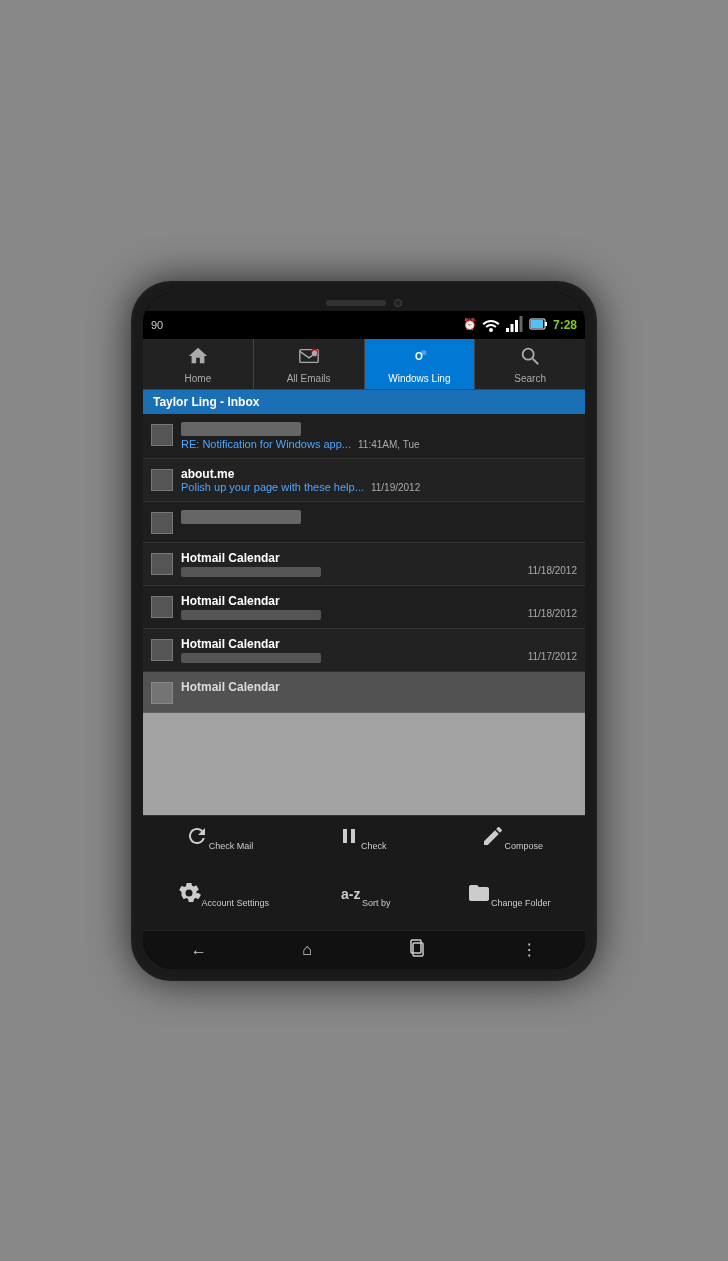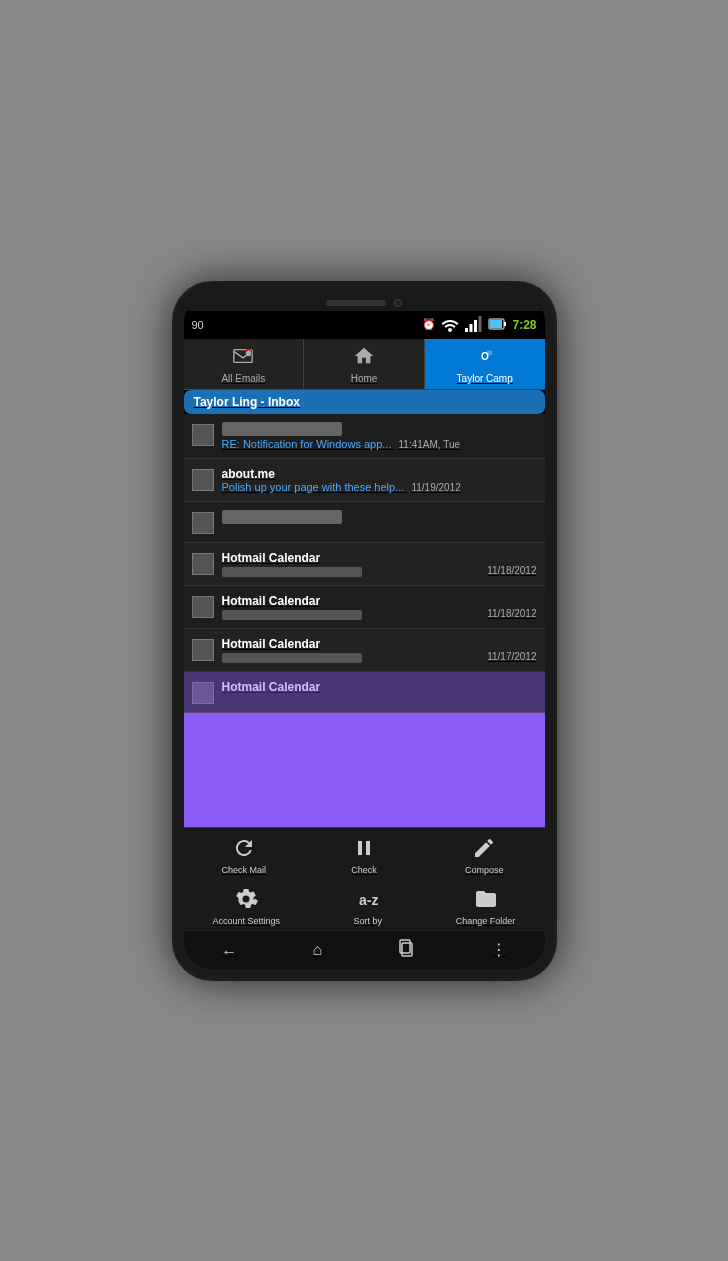--- a/index.html
+++ b/index.html
@@ -5,28 +5,27 @@
     * { box-sizing: border-box; margin: 0; padding: 0; }
     body {
       background: #888;
       display: flex;
       justify-content: center;
       align-items: center;
       min-height: 100vh;
       font-family: 'Arial', sans-serif;
     }
     .phone-outer {
-      width: 385px;
+      width: 466px;
       height: 700px;
       background: #1a1a1a;
       border-radius: 40px;
       padding: 12px;
       box-shadow: 0 0 40px rgba(0,0,0,0.7), inset 0 0 8px rgba(255,255,255,0.05);
       position: relative;
-      text-decoration: underline;
     }
     .phone-inner {
       width: 100%;
       height: 100%;
       background: #000;
       border-radius: 30px;
       overflow: hidden;
       display: flex;
       flex-direction: column;
     }
@@ -94,27 +93,26 @@
       color: #fff;
     }
     .tab-icon { font-size: 16px; margin-bottom: 2px; }
     
     .inbox-header {
       background: #1a6fb5;
       color: #fff;
       font-size: 12px;
       font-weight: bold;
       padding: 5px 10px;
-      border-radius: 7px;
     }
     
     .email-list {
       flex: 1;
       overflow-y: auto;
-      background: #8b5cf6;
+      background: #a3a3a3;
     }
     .email-item {
       display: flex;
       align-items: flex-start;
       padding: 8px 8px;
       border-bottom: 1px solid #333;
       background: #1e1e1e;
       cursor: pointer;
     }
     .email-item:nth-child(even) { background: #222; }
@@ -163,30 +161,30 @@
       background: #1a1a1a;
       border-top: 1px solid #333;
     }
     .toolbar-row {
       display: flex;
       justify-content: space-around;
       padding: 8px 0 4px;
     }
     .toolbar-btn {
       display: flex;
-      flex-direction: column;
+      flex-direction: row;
       align-items: center;
       color: #ccc;
       font-size: 9px;
       cursor: pointer;
       min-width: 60px;
     }
     .toolbar-btn-icon {
       font-size: 20px;
-      margin-bottom: 0;
+      margin-bottom: 16px;
     }
     
     .nav-bar {
       background: #111;
       display: flex;
       justify-content: space-around;
       align-items: center;
       padding: 6px 0;
       border-top: 1px solid #222;
     }
@@ -241,46 +239,55 @@
               <rect x="16" y="8" width="2" height="4" fill="#fff"></rect>
             </svg>
         </span>
         <span class="status-time">7:28</span>
       </div>
     </div>
 
     <div class="tab-bar">
       <div class="tab">
         <span class="tab-icon">
+          <svg class="tab-icon-svg" viewBox="0 0 24 24" fill="#aaa">
+              <path d="M10 20v-6h4v6h5v-8h3L12 3 2 12h3v8z"></path>
+            </svg>
+        </span>
+        <span>Home</span>
+      </div>
+      <div class="tab">
+        <span class="tab-icon">
           <svg class="tab-icon-svg" viewBox="0 0 24 24" fill="none" stroke="#aaa" stroke-width="1.5">
               <rect x="2" y="5" width="20" height="14" rx="1"></rect>
               <path d="M2 7l10 7 10-7"></path>
               <circle cx="18" cy="8" r="4" fill="#cc0000" stroke="none"></circle>
               <text x="18" y="11" text-anchor="middle" font-size="5" fill="white">@</text>
             </svg>
         </span>
         <span>All Emails</span>
-      </div>
-      <div class="tab">
-        <span class="tab-icon">
-          <svg class="tab-icon-svg" viewBox="0 0 24 24" fill="#aaa">
-              <path d="M10 20v-6h4v6h5v-8h3L12 3 2 12h3v8z"></path>
-            </svg>
-        </span>
-        <span>Home</span>
       </div>
       <div class="tab active">
         <span class="tab-icon">
           <svg class="tab-icon-svg" viewBox="0 0 24 24">
               <rect x="2" y="4" width="20" height="16" rx="2" fill="#0078d4"></rect>
               <text x="12" y="16" text-anchor="middle" font-size="11" font-weight="bold" fill="white">O</text>
               <rect x="14" y="6" width="6" height="5" rx="1" fill="white" opacity="0.3"></rect>
             </svg>
         </span>
-        <span>Taylor Camp</span>
+        <span>Windows Ling</span>
+      </div>
+      <div class="tab">
+        <span class="tab-icon">
+          <svg class="tab-icon-svg" viewBox="0 0 24 24" fill="none" stroke="#aaa" stroke-width="2">
+              <circle cx="10" cy="10" r="6"></circle>
+              <line x1="15" y1="15" x2="21" y2="21"></line>
+            </svg>
+        </span>
+        <span>Search</span>
       </div>
     </div>
 
     <div class="inbox-header">
       <span>Taylor Ling - Inbox</span>
     </div>
 
     <div class="email-list">
 
       <div class="email-item">

